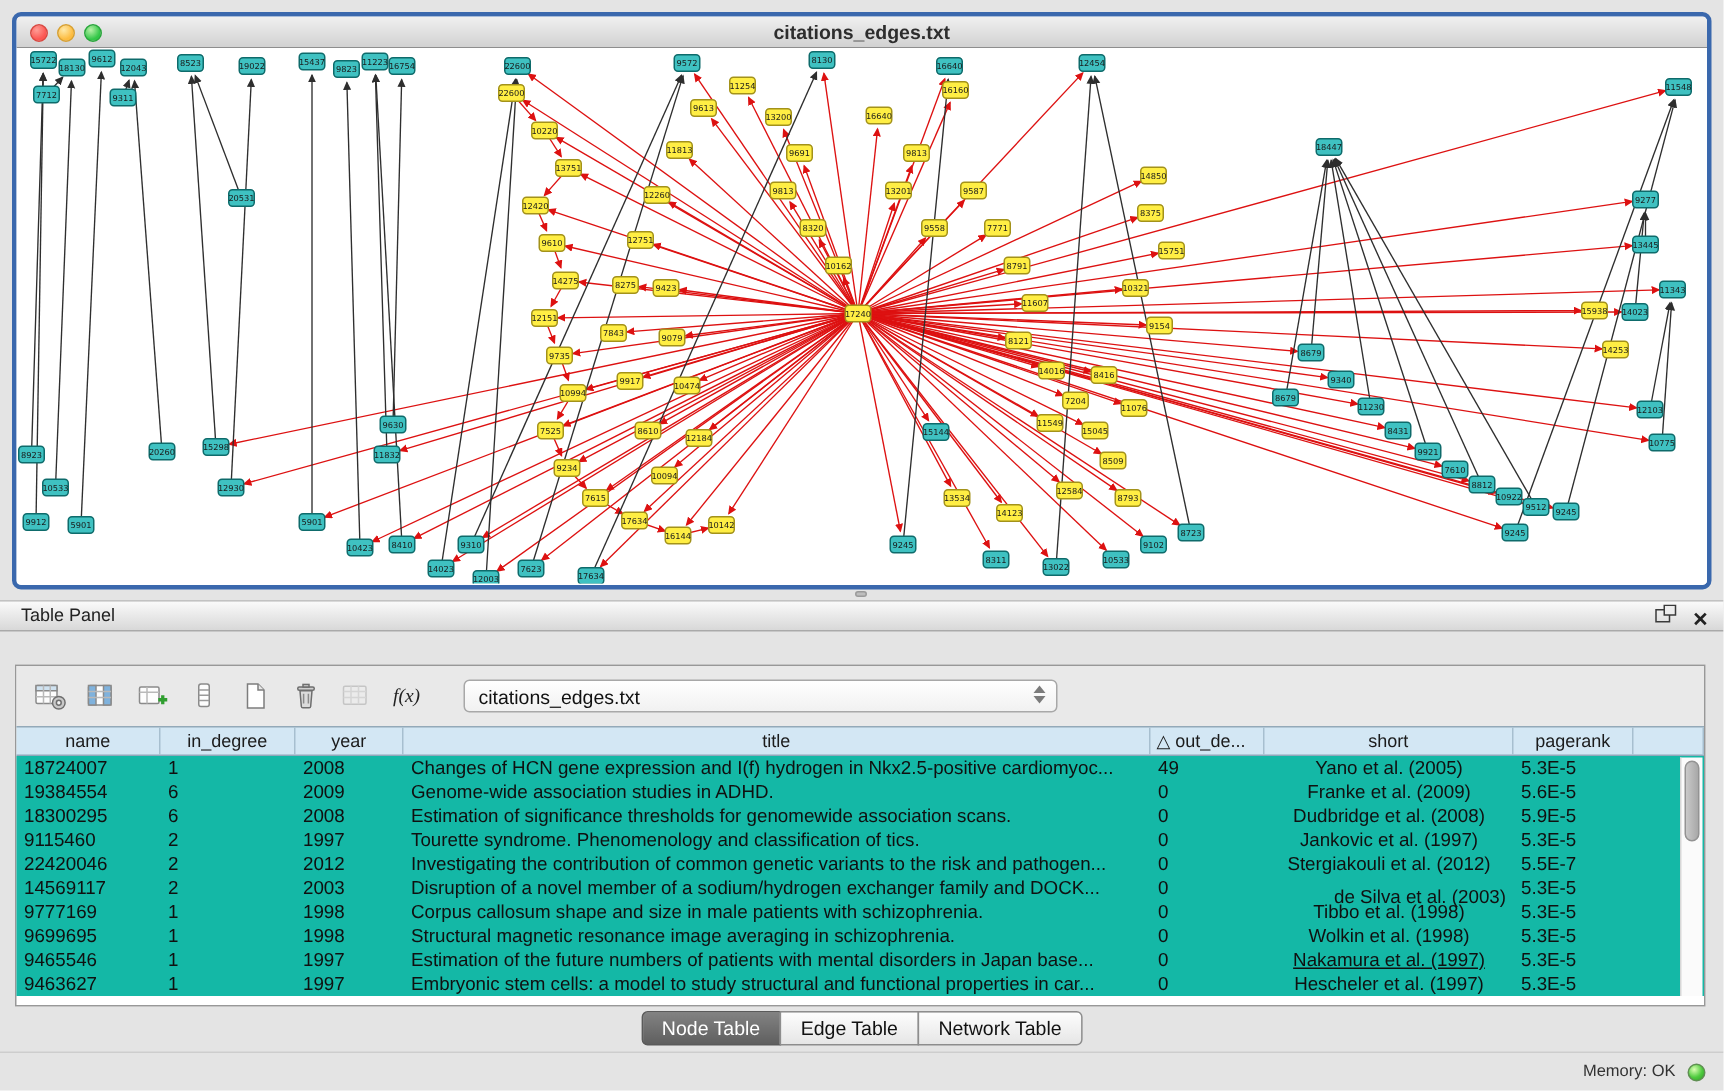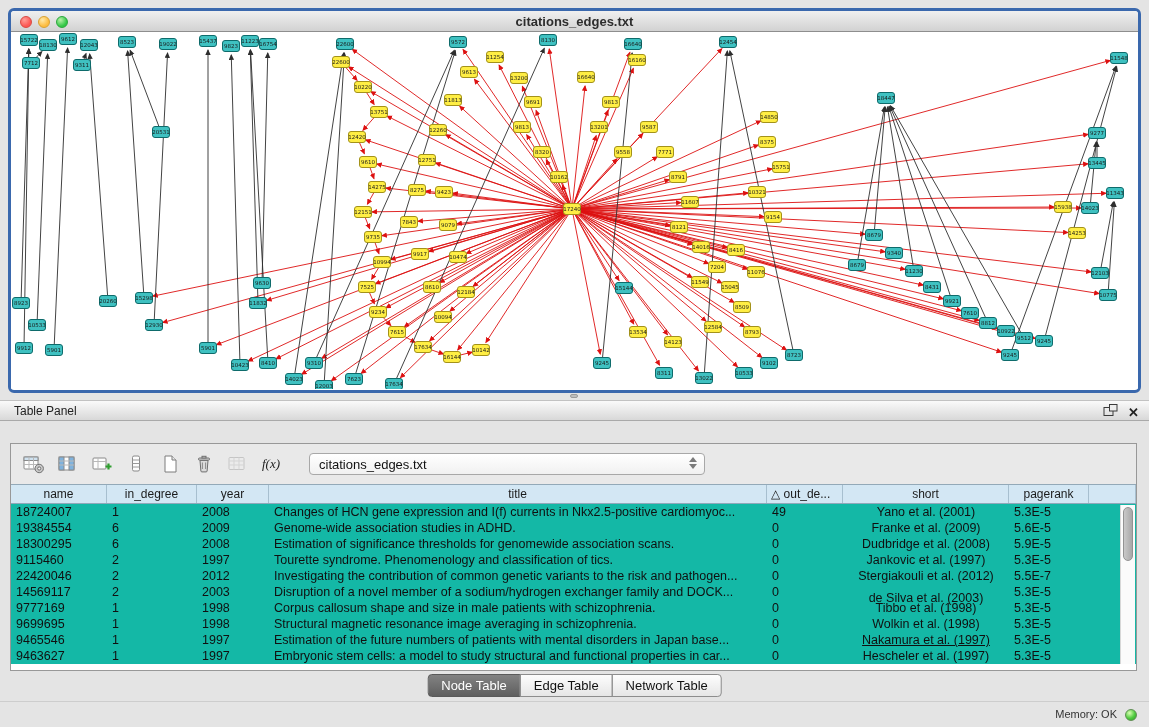--- a/index.html
+++ b/index.html
@@ -840,23 +840,23 @@
       <div class="th sorted" style="width: 76px;">△ out_de...</div>
       <div class="th" style="width: 166px;">short</div>
       <div class="th" style="width: 80px;">pagerank</div>
       <div class="th" style="width: 47px;"></div>
     </div>
   <div class="tbody" id="table-body">
       <div class="tr">
         <div class="td" style="width: 96px; text-align: left;">18724007</div>
         <div class="td" style="width: 90px; text-align: left;">1</div>
         <div class="td" style="width: 72px; text-align: left;">2008</div>
-        <div class="td" style="width: 498px; text-align: left;">Changes of HCN gene expression and I(f) currents in Nkx2.5-positive cardiomyoc...</div>
+        <div class="td" style="width: 498px; text-align: left;">Changes of HCN gene expression and I(f) hydrogen in Nkx2.5-positive cardiomyoc...</div>
         <div class="td" style="width: 76px; text-align: left;">49</div>
-        <div class="td" style="width: 166px; text-align: center;">Yano et al. (2001)</div>
+        <div class="td" style="width: 166px; text-align: center;">Yano et al. (2005)</div>
         <div class="td" style="width: 80px; text-align: left;">5.3E-5</div>
         <div class="td" style="width: 47px; text-align: left;"></div>
       </div>
       <div class="tr">
         <div class="td" style="width: 96px; text-align: left;">19384554</div>
         <div class="td" style="width: 90px; text-align: left;">6</div>
         <div class="td" style="width: 72px; text-align: left;">2009</div>
         <div class="td" style="width: 498px; text-align: left;">Genome-wide association studies in ADHD.</div>
         <div class="td" style="width: 76px; text-align: left;">0</div>
         <div class="td" style="width: 166px; text-align: center;">Franke et al. (2009)</div>
@@ -892,21 +892,21 @@
         <div class="td" style="width: 166px; text-align: center;">Stergiakouli et al. (2012)</div>
         <div class="td" style="width: 80px; text-align: left;">5.5E-7</div>
         <div class="td" style="width: 47px; text-align: left;"></div>
       </div>
       <div class="tr">
         <div class="td" style="width: 96px; text-align: left;">14569117</div>
         <div class="td" style="width: 90px; text-align: left;">2</div>
         <div class="td" style="width: 72px; text-align: left;">2003</div>
         <div class="td" style="width: 498px; text-align: left;">Disruption of a novel member of a sodium/hydrogen exchanger family and DOCK...</div>
         <div class="td" style="width: 76px; text-align: left;">0</div>
-        <div class="td" style="width: 166px; text-align: center; margin-top: 12px;">de Silva et al. (2003)</div>
+        <div class="td" style="width: 166px; text-align: right; margin-top: 12px;">de Silva et al. (2003)</div>
         <div class="td" style="width: 80px; text-align: left;">5.3E-5</div>
         <div class="td" style="width: 47px; text-align: left;"></div>
       </div>
       <div class="tr">
         <div class="td" style="width: 96px; text-align: left;">9777169</div>
         <div class="td" style="width: 90px; text-align: left;">1</div>
         <div class="td" style="width: 72px; text-align: left;">1998</div>
         <div class="td" style="width: 498px; text-align: left;">Corpus callosum shape and size in male patients with schizophrenia.</div>
         <div class="td" style="width: 76px; text-align: left;">0</div>
         <div class="td" style="width: 166px; text-align: center;">Tibbo et al. (1998)</div>

